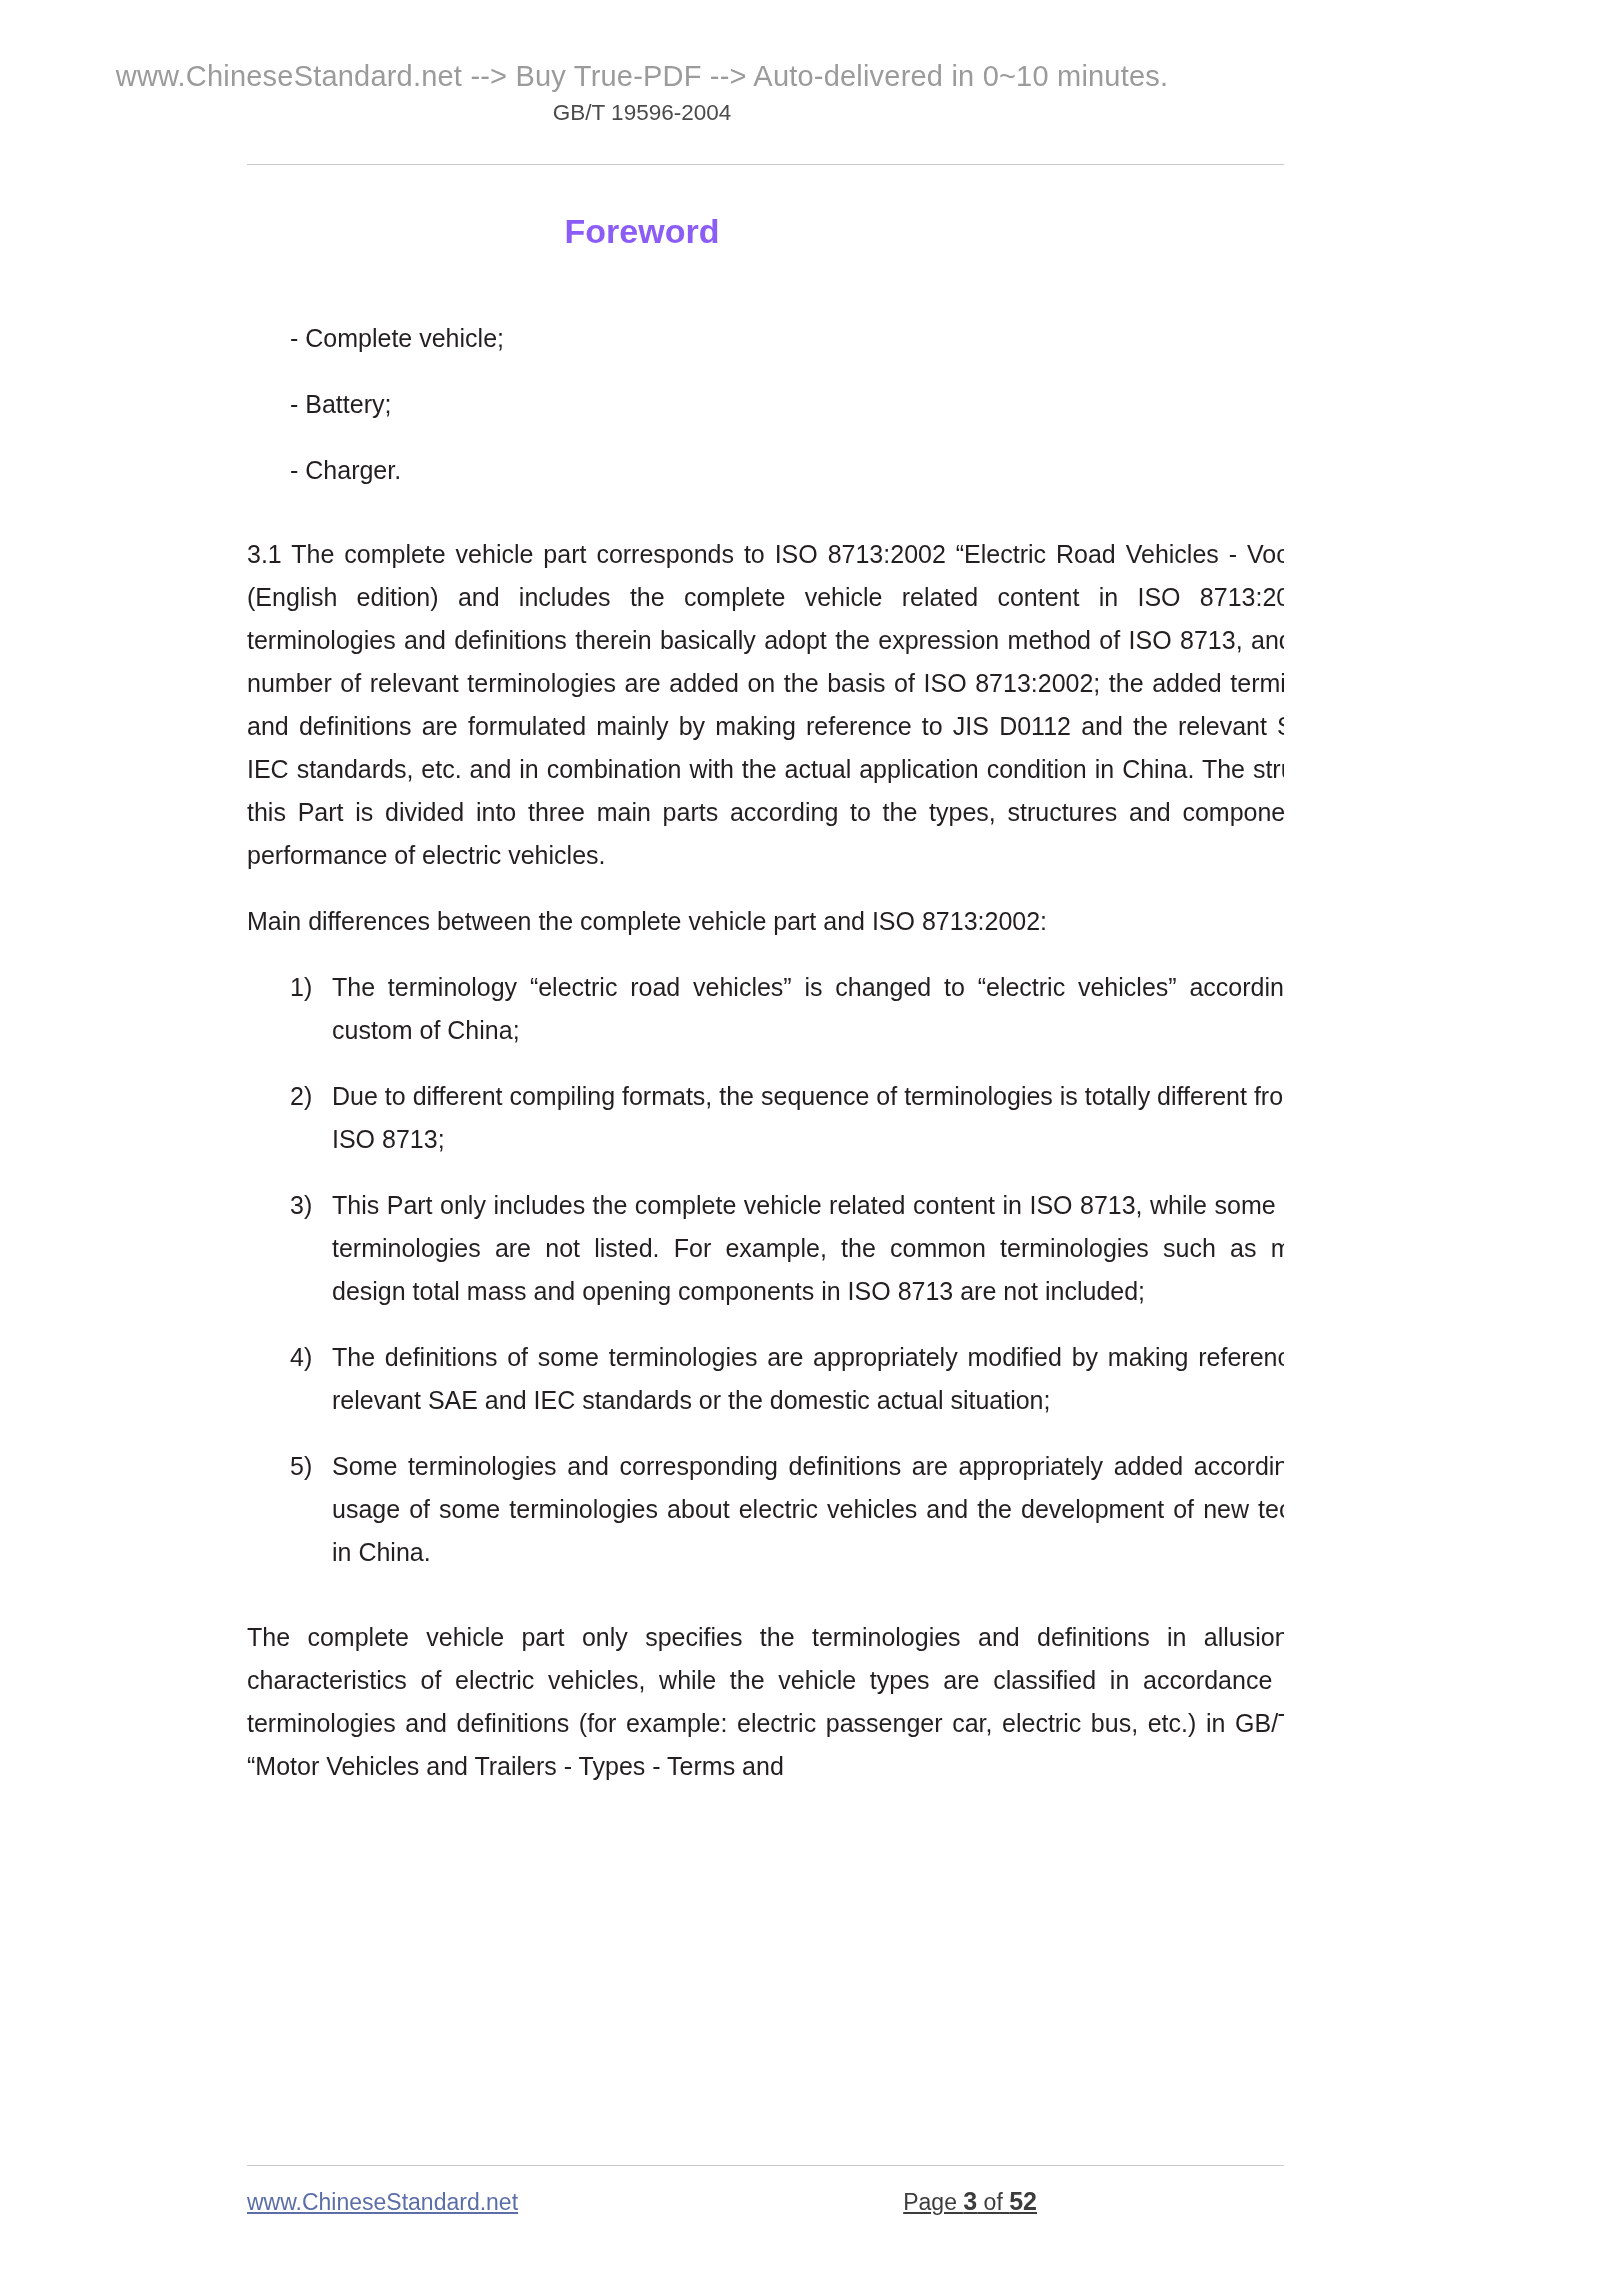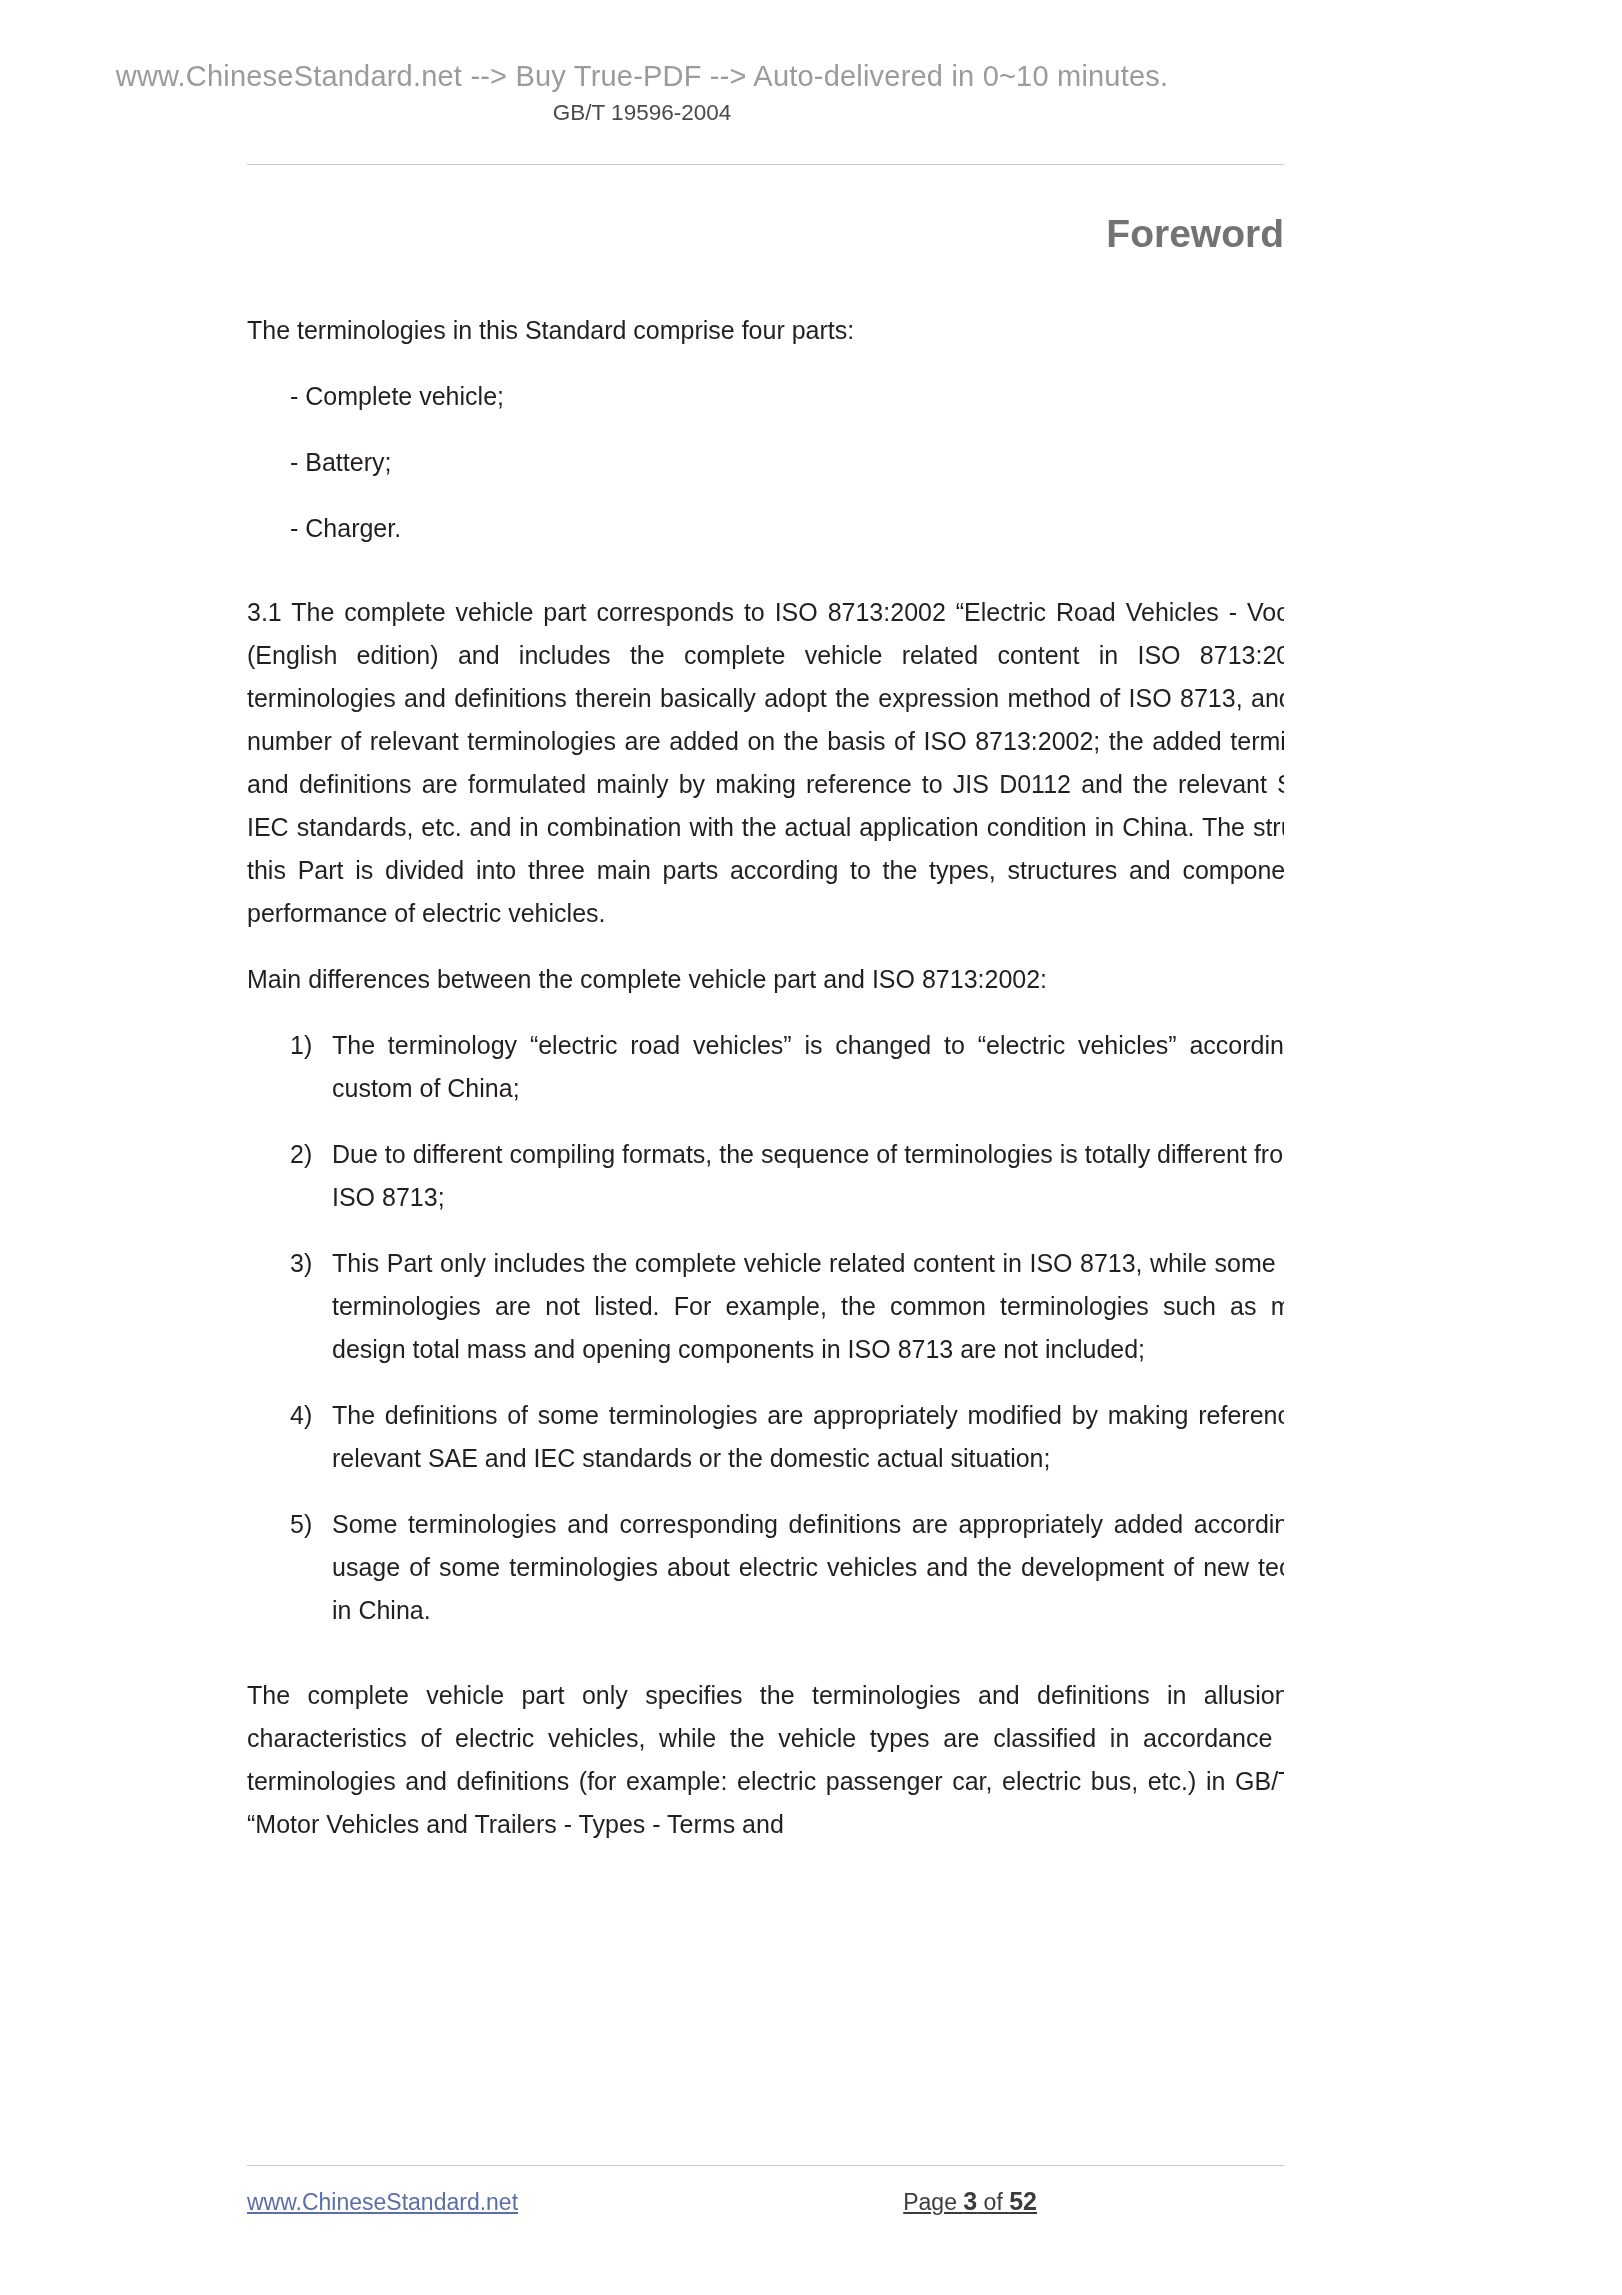--- a/index.html
+++ b/index.html
@@ -46,24 +46,24 @@
     left: 247px;
     width: 1129px;
     height: 0.8px;
     background: #c9c9c9;
   }
   .title {
     position: absolute;
     top: 212px;
     left: 0;
     width: 100%;
-    text-align: right;
-    font-size: 39px;
+    text-align: center;
+    font-size: 34px;
     font-weight: bold;
-    color: #737373;
+    color: #8b5cf6;
   }
   .content {
     position: absolute;
     top: 309px;
     left: 247px;
     width: 1132px;
   }
   p {
     margin: 0 0 23px 0;
     font-size: 25px;
@@ -141,21 +141,20 @@
   <div class="promo">www.ChineseStandard.net --&gt; Buy True-PDF --&gt; Auto-delivered in 0~10 minutes.</div>
 
   <div class="std-no">GB/T 19596-2004</div>
 
   <div class="rule-top"></div>
 
   <div class="title">Foreword</div>
 
   <div class="content">
 
-    <p>The terminologies in this Standard comprise four parts:</p>
 
     <p class="dash">- Complete vehicle;</p>
     <p class="dash">- Battery;</p>
     <p class="dash">- Charger.</p>
 
     <div class="spacer-lg"></div>
 
     <p class="justify-full"><span class="bold">3.1</span><span> The complete vehicle part corresponds to ISO 8713:2002 “Electric Road Vehicles - Vocabulary” (English edition) and includes the complete vehicle related content in ISO 8713:2002; the terminologies and definitions therein basically adopt the expression method of ISO 8713, and a large number of relevant terminologies are added on the basis of ISO 8713:2002; the added terminologies and definitions are formulated mainly by making reference to JIS D0112 and the relevant SAE and IEC standards, etc. and in combination with the actual application condition in China. The structure of this Part is divided into three main parts according to the types, structures and components, and performance of electric vehicles.</span></p>
 
     <p>Main differences between the complete vehicle part and ISO 8713:2002:</p>

